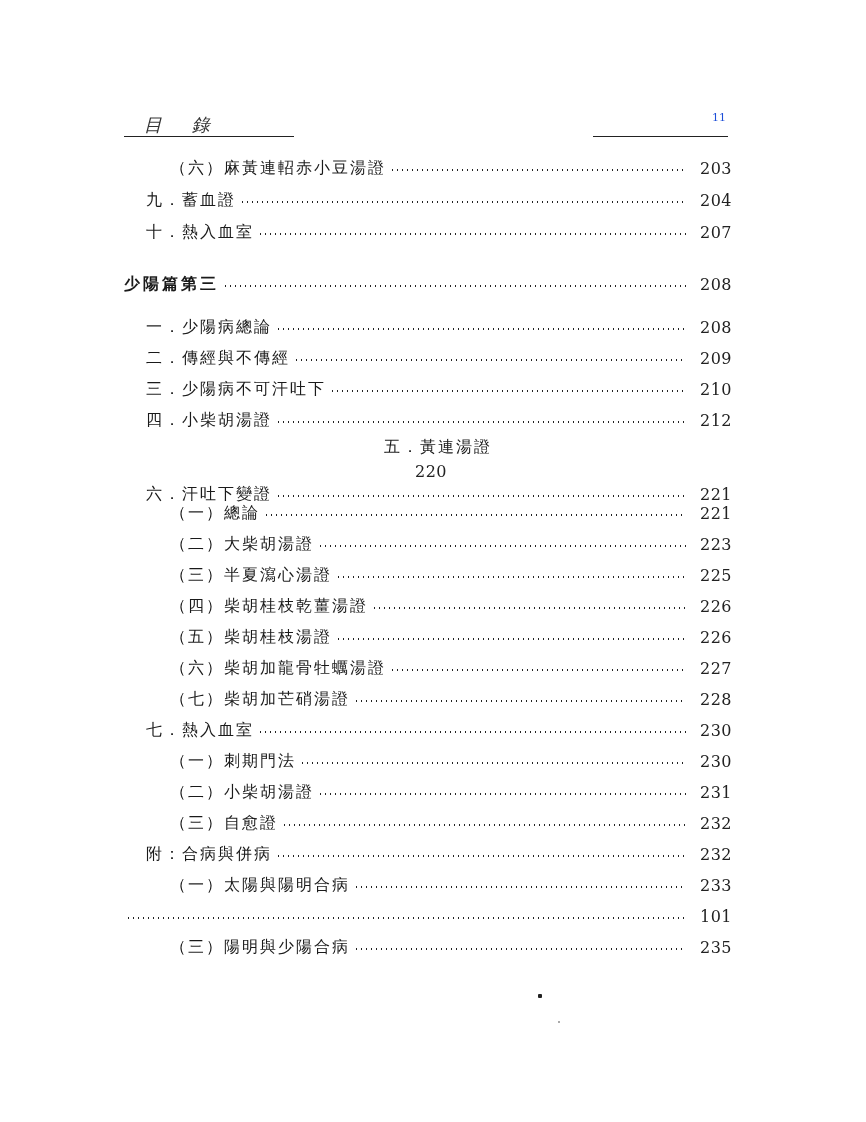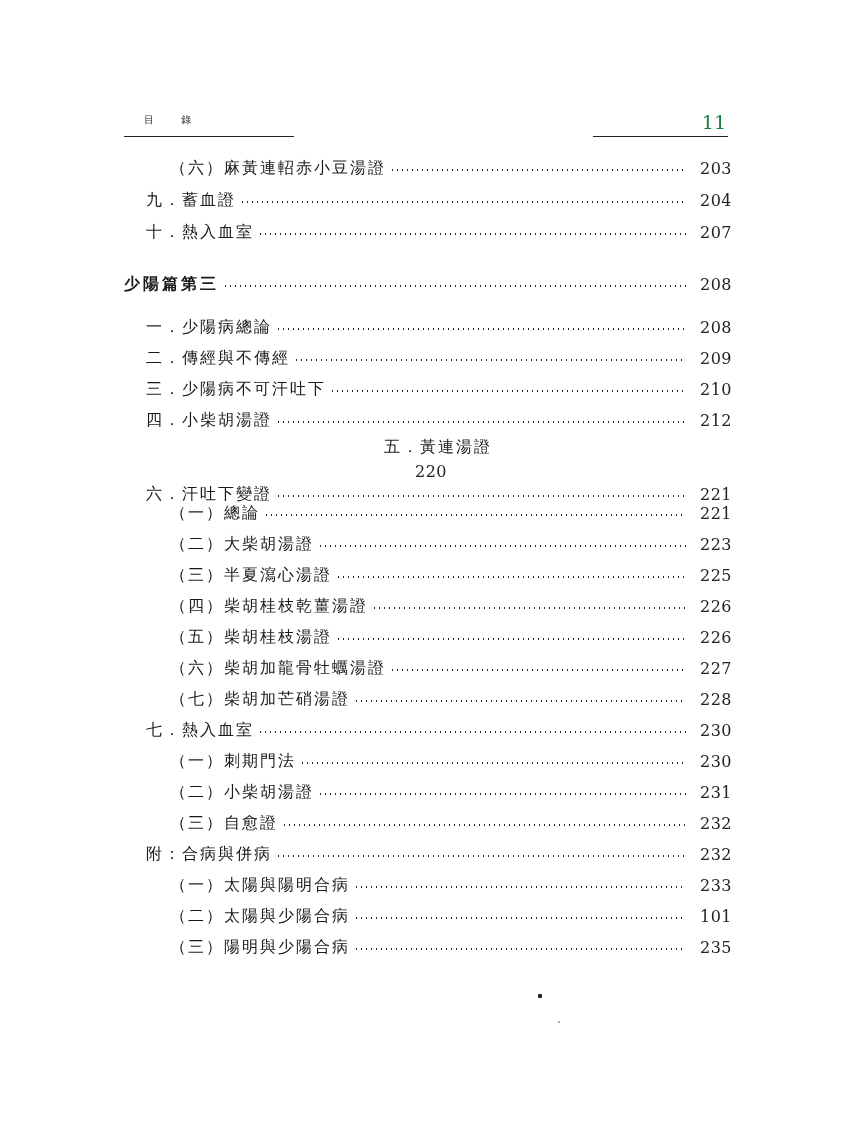--- a/index.html
+++ b/index.html
@@ -5,24 +5,24 @@
     html, body { margin: 0; padding: 0; background: #ffffff; }
     body {
       width: 866px; height: 1122px; position: relative; overflow: hidden;
       font-family: "DejaVu Serif", "Liberation Serif", serif;
       color: #1a1a1a;
     }
     .page-header {
       position: absolute; left: 124px; top: 113px; width: 604px; height: 26px;
     }
     .header-title {
-      position: absolute; left: 20px; top: 0; font-size: 10px; letter-spacing: 12px; color: #333;
+      position: absolute; left: 20px; top: 0; font-size: 18px; letter-spacing: 12px; color: #333; font-style: italic;
     }
     .header-page {
-      position: absolute; right: 2px; top: -2px; font-size: 19px; color: #15803d;
+      position: absolute; right: 2px; top: -2px; font-size: 11px; color: #1d4ed8;
     }
     .rule-left {
       position: absolute; left: 0; top: 23px; width: 170px; border-top: 1.5px solid #222;
     }
     .rule-right {
       position: absolute; right: 0; top: 23px; width: 135px; border-top: 1.5px solid #222;
     }
     .toc {
       position: absolute; left: 124px; top: 154px; width: 608px;
     }
@@ -172,21 +172,20 @@
       <span class="toc-label lvl1">附：合病與併病</span>
       <span class="toc-leader"></span>
       <span class="toc-page">232</span>
     </div>
     <div class="toc-row" style="top: 717px;">
       <span class="toc-label lvl2">（一）太陽與陽明合病</span>
       <span class="toc-leader"></span>
       <span class="toc-page">233</span>
     </div>
     <div class="toc-row" style="top: 748px;">
-      <span class="toc-label lvl2">（二）太陽與少陽合病</span>
       <span class="toc-leader"></span>
       <span class="toc-page">101</span>
     </div>
     <div class="toc-row" style="top: 779px;">
       <span class="toc-label lvl2">（三）陽明與少陽合病</span>
       <span class="toc-leader"></span>
       <span class="toc-page">235</span>
     </div>
   </div>
 

